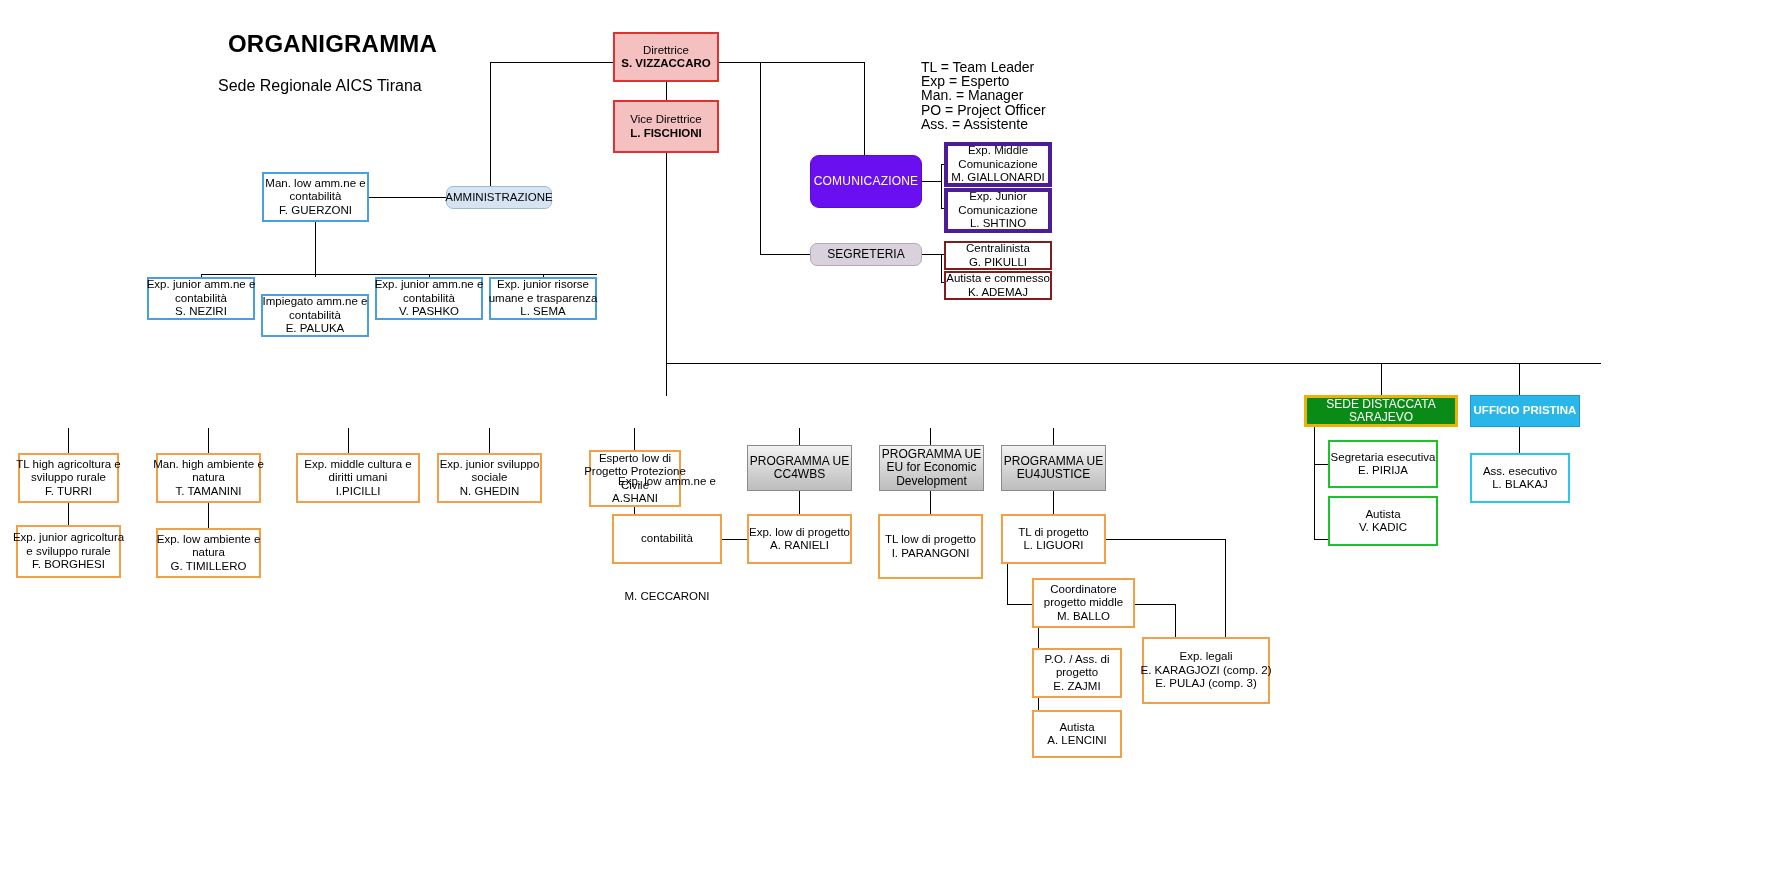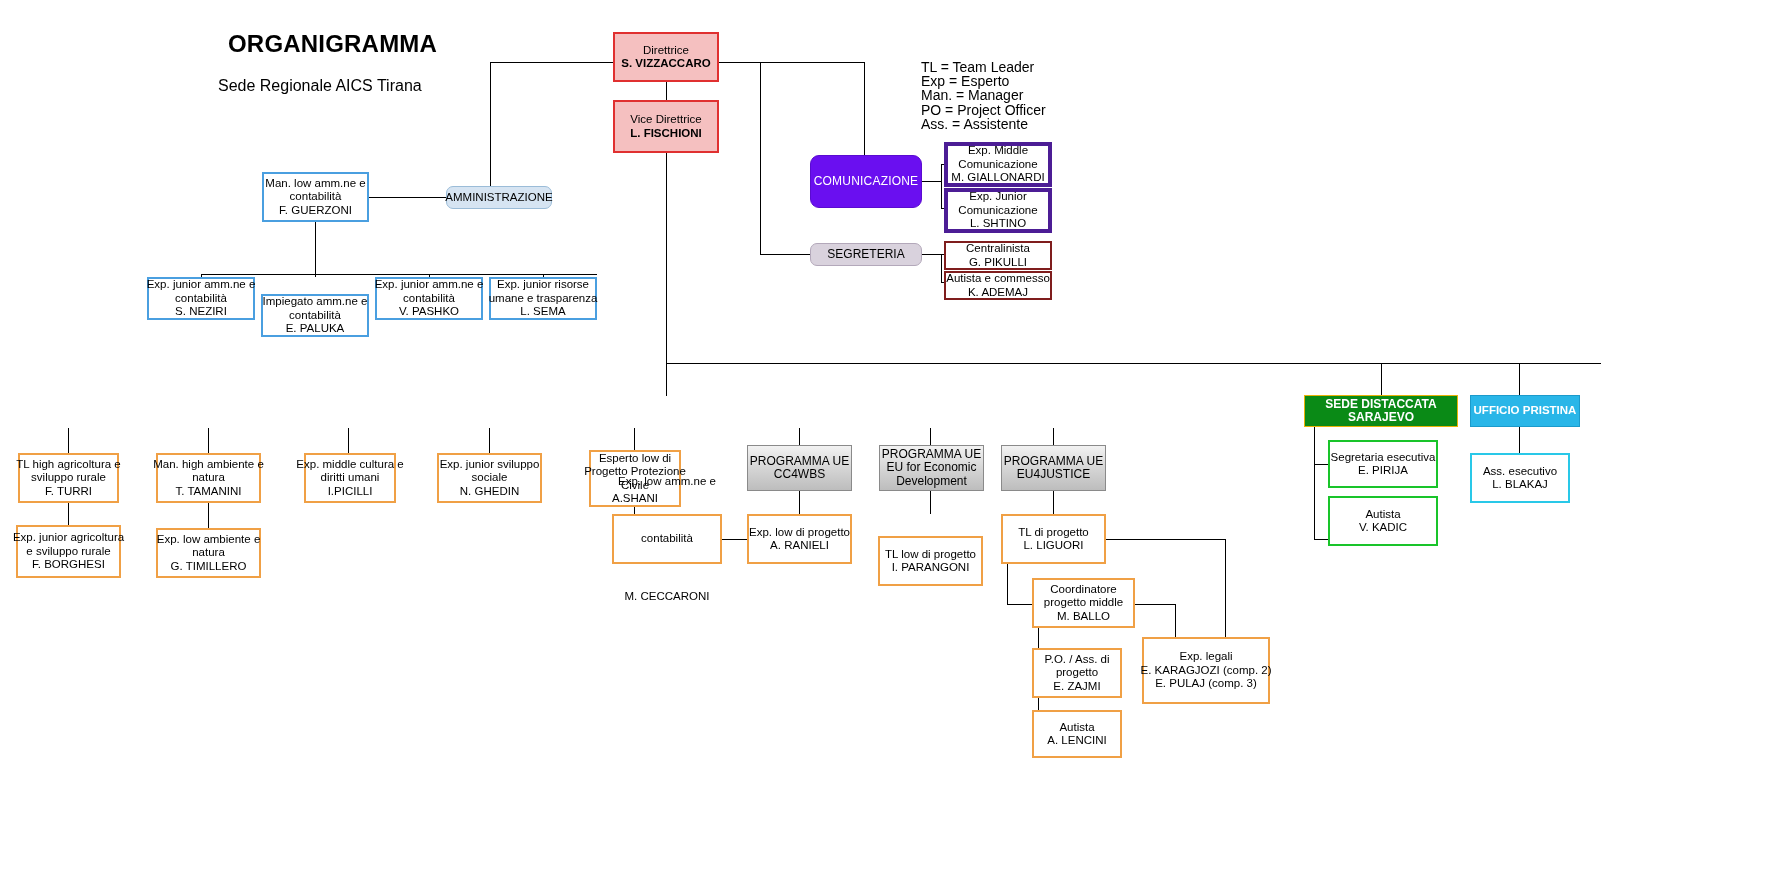--- a/index.html
+++ b/index.html
@@ -101,23 +101,23 @@
     border-radius:7px;
     font-size:12.5px;
   }
   .grad-grey{
     background:linear-gradient(180deg,#f2f2f2 0%,#d3d3d3 55%,#bdbdbd 100%);
     border:1px solid #8a8a8a;
     font-size:12px;
   }
   .green{
     background:#0a8a16;
-    border:1px solid #eab308;
+    border:3px solid #eab308;
     color:#ffffff;
-    font-weight:bold;
+    font-weight:normal;
     font-size:12px;
   }
   .green-b{
     background:#ffffff;
     border:2px solid #19c42a;
   }
   .cyan{
     background:#29b6e8;
     border:1px solid #1b9acb;
     color:#ffffff;
@@ -290,21 +290,21 @@
     <span class="ln">natura</span>
     <span class="nm">T. TAMANINI</span>
   </div>
   <div class="ln-v" style="left:208px;top:503px;height:25px;"></div>
   <div class="node orange" style="left:156px;top:528px;width:105px;height:50px;">
     <span class="ln">Exp. low ambiente e</span>
     <span class="ln">natura</span>
     <span class="nm">G. TIMILLERO</span>
   </div>
 
-  <div class="node orange" style="left:304px;top:453px;width:92px;height:50px;">
+  <div class="node orange" style="left:296px;top:453px;width:124px;height:50px;">
     <span class="ln">Exp. middle cultura e</span>
     <span class="ln">diritti umani</span>
     <span class="nm">I.PICILLI</span>
   </div>
 
   <div class="node orange" style="left:437px;top:453px;width:105px;height:50px;">
     <span class="ln">Exp. junior sviluppo</span>
     <span class="ln">sociale</span>
     <span class="nm">N. GHEDIN</span>
   </div>
@@ -332,21 +332,21 @@
     <span class="ln">Exp. low di progetto</span>
     <span class="nm">A. RANIELI</span>
   </div>
 
   <div class="node grad-grey" style="left:879px;top:445px;width:105px;height:46px;">
     <span class="ln">PROGRAMMA UE</span>
     <span class="ln">EU for Economic</span>
     <span class="ln">Development</span>
   </div>
   <div class="ln-v" style="left:930px;top:491px;height:23px;"></div>
-  <div class="node orange" style="left:878px;top:536px;width:105px;height:50px;justify-content:center;">
+  <div class="node orange" style="left:878px;top:514px;width:105px;height:65px;justify-content:center;">
     <span class="ln">TL low di progetto</span>
     <span class="nm">I. PARANGONI</span>
   </div>
 
   <div class="node grad-grey" style="left:1001px;top:445px;width:105px;height:46px;">
     <span class="ln">PROGRAMMA UE</span>
     <span class="ln">EU4JUSTICE</span>
   </div>
   <div class="ln-v" style="left:1053px;top:491px;height:23px;"></div>
 

